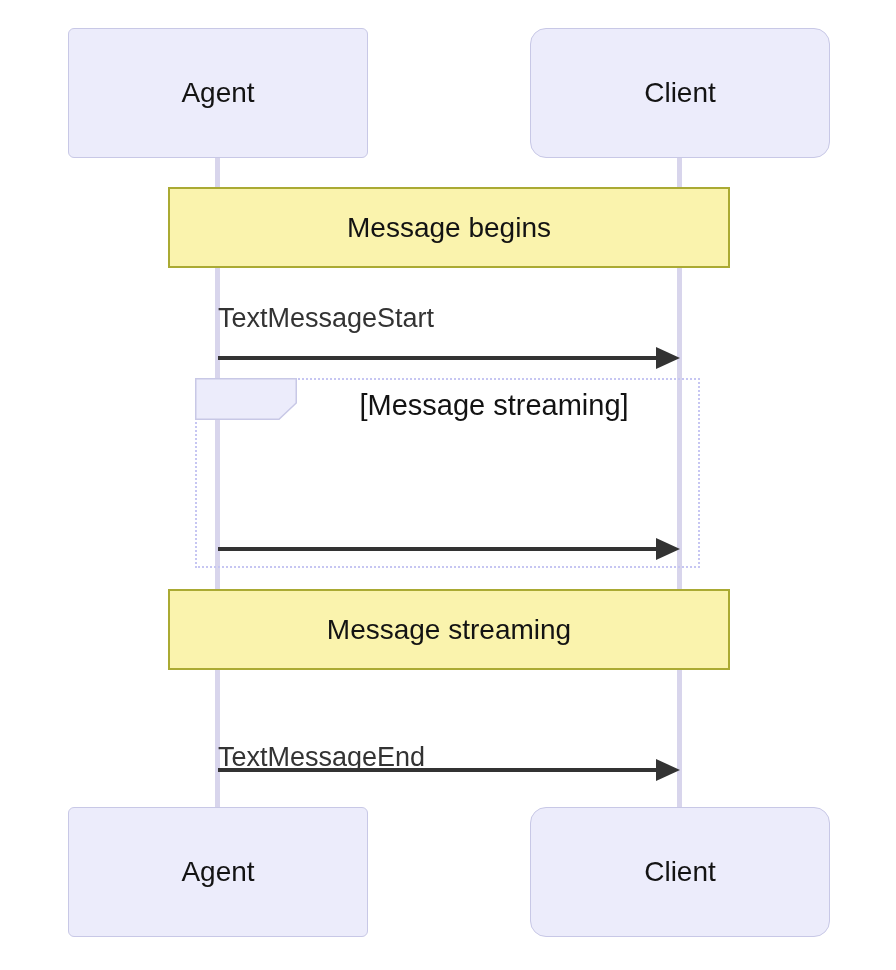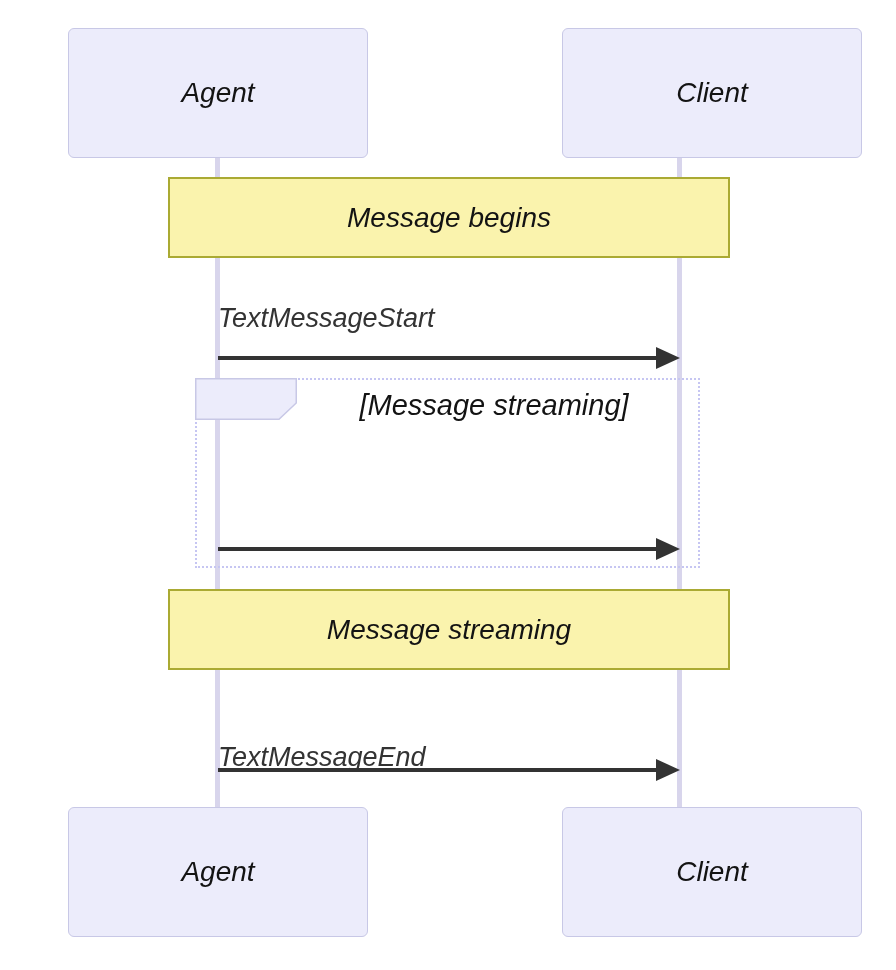--- a/index.html
+++ b/index.html
@@ -19,21 +19,20 @@
     background: var(--bg);
     font-family: "Liberation Sans", "DejaVu Sans", sans-serif;
     color: var(--text);
   }
   .canvas {
     position: relative;
     width: 896px;
     height: 970px;
     background: var(--bg);
     overflow: hidden;
-    font-style: italic;
   }
   
   .lifeline {
     position: absolute;
     top: 157px;
     width: 5px;
     height: 650px;
     background: var(--lifeline);
   }
   .lifeline.agent  { left: 215px; }
@@ -49,37 +48,37 @@
     display: flex;
     align-items: center;
     justify-content: center;
     font-size: 28px;
     color: var(--text);
     z-index: 2;
   }
   .actor.top    { top: 28px; }
   .actor.bottom { top: 807px; }
   .actor.agent  { left: 68px; }
-  .actor.client { left: 562px; }
+  .actor.client { left: 530px; border-radius: 16px; }
   
   .note {
     position: absolute;
     left: 168px;
     width: 562px;
     height: 81px;
     background: var(--note-fill);
     border: 2px solid var(--note-border);
     display: flex;
     align-items: center;
     justify-content: center;
     font-size: 28px;
     color: var(--text);
     z-index: 3;
   }
-  .note.n1 { top: 177px; }
+  .note.n1 { top: 187px; }
   .note.n2 { top: 589px; }
   
   .msg-label {
     position: absolute;
     left: 218px;
     width: 462px;
     font-size: 27px;
     color: var(--message-text);
     z-index: 3;
     white-space: nowrap;

